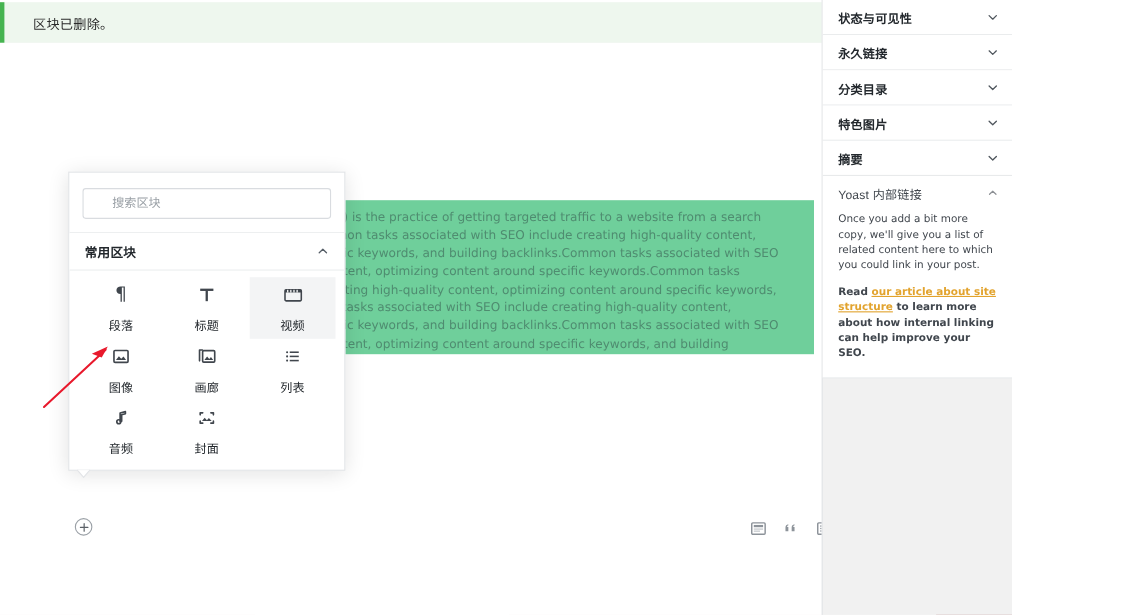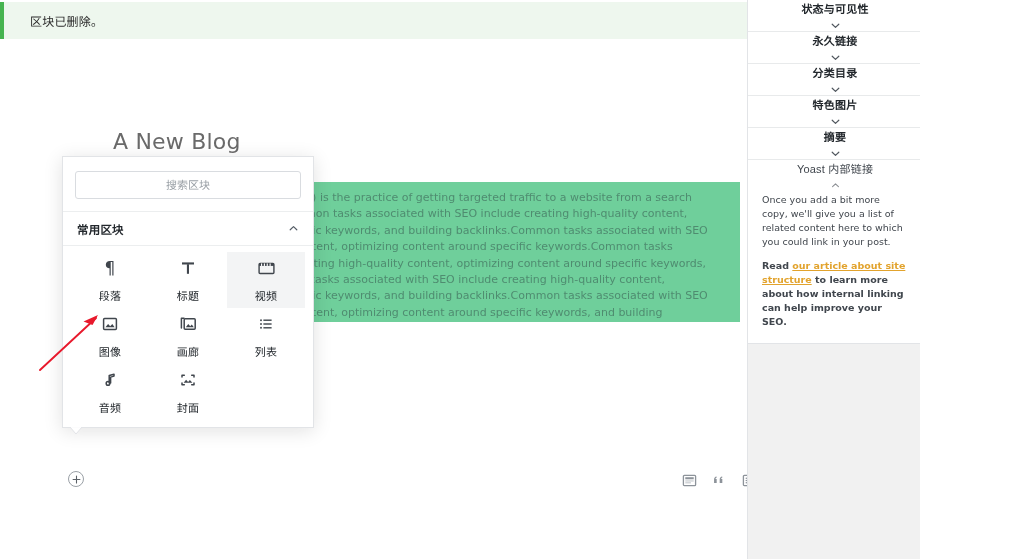--- a/index.html
+++ b/index.html
@@ -173,27 +173,26 @@
     width: 12px; height: 8px;
     z-index: 41;
   }
 
   .search-wrap { padding: 14px 12px 8px 12px; }
   .search-input {
     width: 100%;
     height: 28px;
     border: 1px solid #d9dce0;
     border-radius: 3px;
-    padding: 0 9px;
+    padding: 0 26px;
     font-size: 11px;
     color: #3c434a;
     background: #ffffff;
     outline: none;
     font-family: "Liberation Sans", "DejaVu Sans", sans-serif;
-    text-align: center;
   }
   .search-input::placeholder { color: #9aa0a6; }
 
   .panel-divider {
     height: 1px;
     background: #eceeef;
     margin: 4px 0 0 0;
   }
 
   .category-header {
@@ -289,21 +288,20 @@
     width: 100%;
     height: 31px;
     display: flex;
     align-items: center;
     justify-content: space-between;
     padding: 0 12px 0 14px;
     background: none;
     border: none;
     cursor: pointer;
     font-family: "Liberation Sans", "DejaVu Sans", sans-serif;
-    flex-direction: column;
   }
   .sb-title {
     font-size: 11px;
     font-weight: 700;
     color: #23282d;
     letter-spacing: .2px;
   }
   .sb-title.is-light { font-weight: 400; color: #40464d; }
   .sb-chev { color: #50575e; display: flex; }
 
@@ -332,21 +330,20 @@
   <div class="editor-region">
 
     <div class="notice">
       <span class="notice-text">区块已删除。</span>
       <button class="notice-dismiss">×</button>
     </div>
     <div class="notice-bottom-edge"></div>
 
     <div class="canvas">
 
-      <div class="post-title">A New Blog</div>
 
       <div class="green-block">
         <p>Search engine optimization (SEO) is the practice of getting targeted traffic to a website from a search engine’s organic rankings. Common tasks associated with SEO include creating high-quality content, optimizing content around specific keywords, and building backlinks.Common tasks associated with SEO include creating high-quality content, optimizing content around specific keywords.Common tasks associated with SEO include creating high-quality content, optimizing content around specific keywords, and building backlinks.Common tasks associated with SEO include creating high-quality content, optimizing content around specific keywords, and building backlinks.Common tasks associated with SEO include creating high-quality content, optimizing content around specific keywords, and building backlinks.Common tasks associated with SEO include creating high-quality content, optimizing content around specific keywords, and building backlinks.</p>
       </div>
 
       <div class="suggestions">
         <button class="sug-btn">
           <svg width="15" height="15" viewBox="0 0 16 16" fill="none" aria-hidden="true">
             <rect x="1.5" y="2.5" width="13" height="11" rx="1" stroke="#8d939a" stroke-width="1.4"></rect>
             <rect x="3.5" y="4.5" width="9" height="2.2" fill="#8d939a"></rect>

